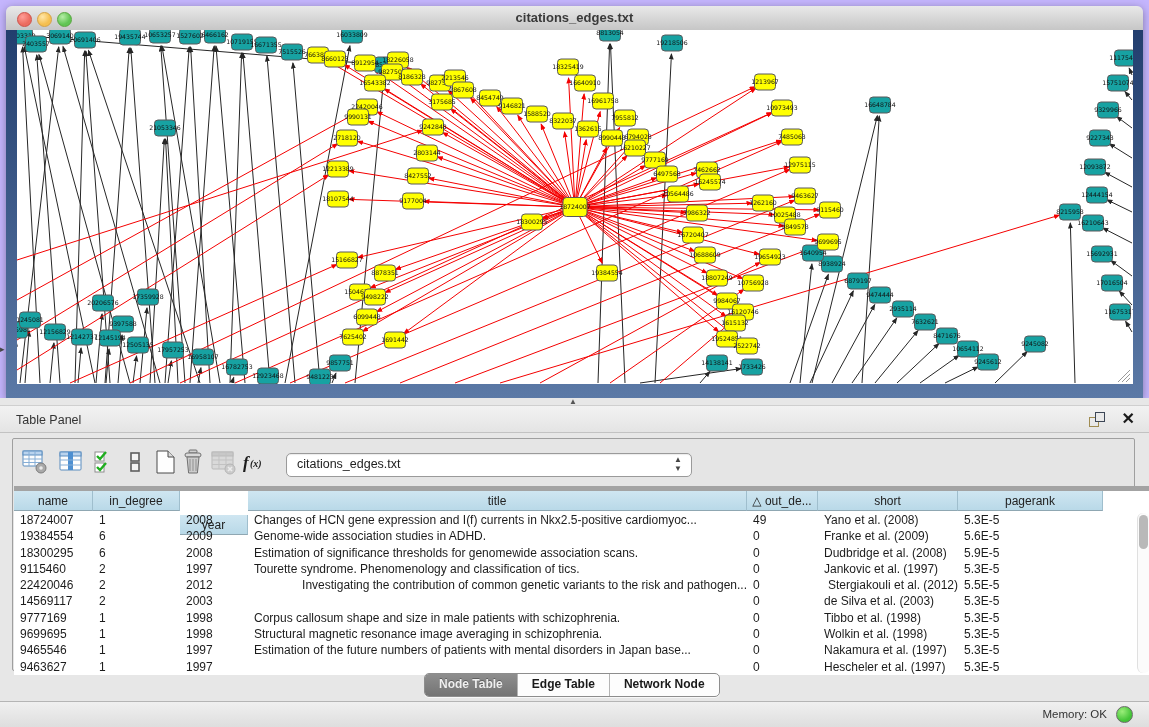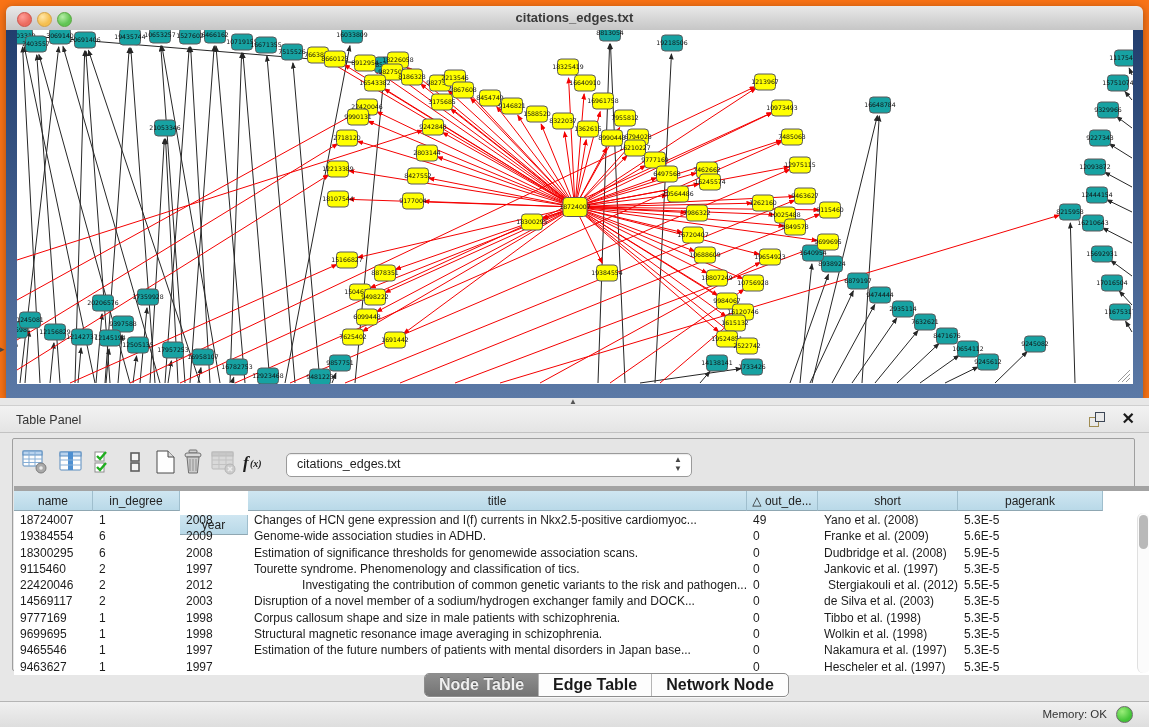--- a/index.html
+++ b/index.html
@@ -1,16 +1,16 @@
 <!DOCTYPE html>
 <html><head>
 <meta charset="utf-8">
 <style>
   html,body{margin:0;padding:0;background:#9a9a9a;}
-  #stage{position:relative;width:1149px;height:727px;background:#f97316;overflow:hidden;
+  #stage{position:relative;width:1149px;height:727px;background:#c4b5fd;overflow:hidden;
          font-family:"Liberation Sans",sans-serif;-webkit-font-smoothing:antialiased;}
   
   .net-window{position:absolute;left:6px;top:6px;width:1137px;height:392px;border-radius:6px 6px 0 0;
               box-shadow:0 2px 8px rgba(0,0,0,.35);}
   .titlebar{position:relative;height:24px;border-radius:6px 6px 0 0;
             background:linear-gradient(#e9e9e9,#c6c6c6);border-bottom:1px solid #8f8f8f;}
   .titlebar .title{position:absolute;left:0;right:0;top:4px;text-align:center;font-size:13px;
                    color:#3a3a3a;font-weight:bold;}
   .tl{position:absolute;top:5.5px;width:13px;height:13px;border-radius:50%;}
   .tl.red{left:11px;background:radial-gradient(circle at 35% 30%,#ff9d96,#ec6c60 60%);border:1px solid #ce5048;}
@@ -53,21 +53,21 @@
   .tr{position:relative;height:16.3px;cursor:default;}
   .td{position:absolute;top:0;height:16px;font-size:12px;color:#1c1c1c;line-height:16px;
       padding-left:6px;box-sizing:border-box;white-space:nowrap;overflow:hidden;}
   
   .vscroll{position:absolute;right:8px;top:48px;width:12px;height:160px;background:#fbfbfb;
            border-left:1px solid #e0e0e0;border-radius:6px;}
   .vthumb{position:absolute;left:1px;top:2px;width:9px;height:34px;background:#b9b9b9;border-radius:5px;cursor:pointer;}
   
   .tabs{position:absolute;left:424px;top:240px;height:22px;display:flex;border:1px solid #8d8d8d;
         border-radius:5px;overflow:hidden;background:#fdfdfd;box-shadow:0 1px 0 rgba(255,255,255,.7);}
-  .tab{padding:0 14px;font-size:16px;font-weight:bold;color:#1a1a1a;line-height:21px;cursor:pointer;
+  .tab{padding:0 14px;font-size:12px;font-weight:bold;color:#1a1a1a;line-height:21px;cursor:pointer;
        border-right:1px solid #b5b5b5;}
   .tab:last-child{border-right:none;}
   .tab.active{background:linear-gradient(#8e8e8e,#747474);color:#efefef;text-shadow:0 -1px 0 rgba(0,0,0,.3);}
   
   .status{position:absolute;left:0;top:701px;width:1149px;height:26px;background:linear-gradient(#f0f0f0,#dedede);
           border-top:1px solid #b5b5b5;box-sizing:border-box;}
   .status .mem{position:absolute;right:42px;top:6px;font-size:11.5px;color:#333;}
   .status .dot{position:absolute;right:16px;top:4px;width:15px;height:15px;border-radius:50%;
                background:radial-gradient(circle at 35% 30%,#9bee7a,#43c437 65%);border:1px solid #6a6a6a;cursor:pointer;}
 </style>
@@ -896,21 +896,20 @@
               <div class="td" style="left: 166px; width: 68px;">2012</div>
               <div class="td" style="left: 234px; width: 499px; text-align: right;">Investigating the contribution of common genetic variants to the risk and pathogen...</div>
               <div class="td" style="left: 733px; width: 71px;">0</div>
               <div class="td" style="left: 804px; width: 140px; text-align: right;">Stergiakouli et al. (2012)</div>
               <div class="td" style="left: 944px; width: 145px;">5.5E-5</div>
             </div>
             <div class="tr">
               <div class="td" style="left: 0px; width: 79px;">14569117</div>
               <div class="td" style="left: 79px; width: 87px;">2</div>
               <div class="td" style="left: 166px; width: 68px;">2003</div>
-              <div class="td" style="left: 234px; width: 499px;">Disruption of a novel member of a sodium/hydrogen exchanger family and DOCK...</div>
               <div class="td" style="left: 733px; width: 71px;">0</div>
               <div class="td" style="left: 804px; width: 140px;">de Silva et al. (2003)</div>
               <div class="td" style="left: 944px; width: 145px;">5.3E-5</div>
             </div>
             <div class="tr">
               <div class="td" style="left: 0px; width: 79px;">9777169</div>
               <div class="td" style="left: 79px; width: 87px;">1</div>
               <div class="td" style="left: 166px; width: 68px;">1998</div>
               <div class="td" style="left: 234px; width: 499px;">Corpus callosum shape and size in male patients with schizophrenia.</div>
               <div class="td" style="left: 733px; width: 71px;">0</div>

